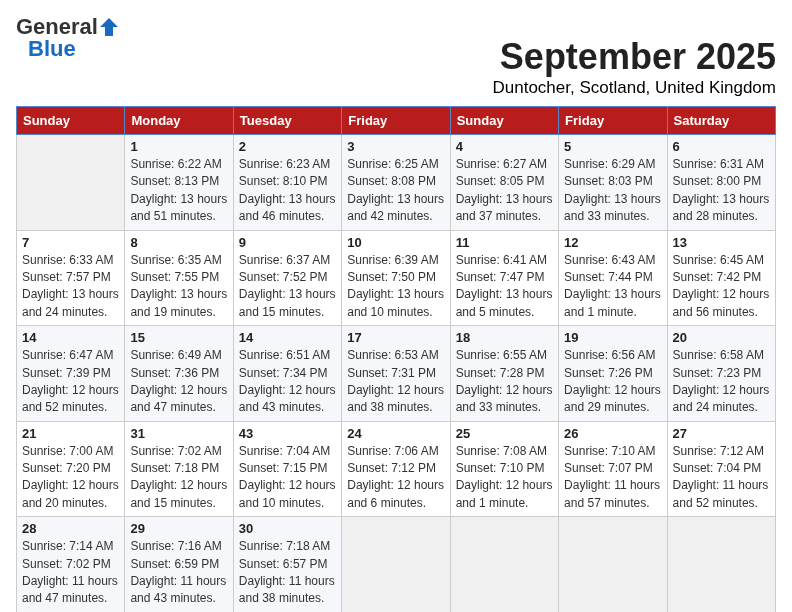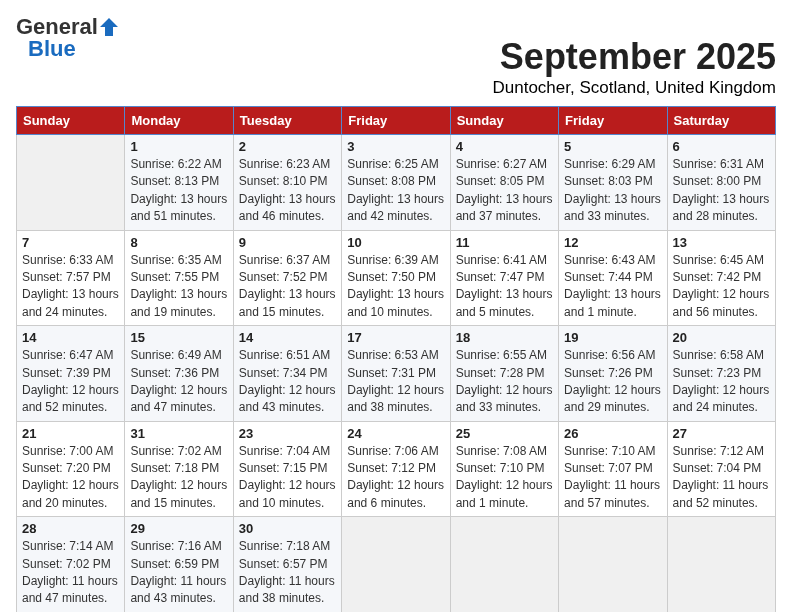--- a/index.html
+++ b/index.html
@@ -206,21 +206,21 @@
       <tr>
         <td>
           <div class="day-num">21</div>
           <div class="day-detail">Sunrise: 7:00 AM<br>Sunset: 7:20 PM<br>Daylight: 12 hours and 20 minutes.</div>
         </td>
         <td>
           <div class="day-num">31</div>
           <div class="day-detail">Sunrise: 7:02 AM<br>Sunset: 7:18 PM<br>Daylight: 12 hours and 15 minutes.</div>
         </td>
         <td>
-          <div class="day-num">23</div>
+          <div class="day-num">43</div>
           <div class="day-detail">Sunrise: 7:04 AM<br>Sunset: 7:15 PM<br>Daylight: 12 hours and 10 minutes.</div>
         </td>
         <td>
           <div class="day-num">24</div>
           <div class="day-detail">Sunrise: 7:06 AM<br>Sunset: 7:12 PM<br>Daylight: 12 hours and 6 minutes.</div>
         </td>
         <td>
           <div class="day-num">25</div>
           <div class="day-detail">Sunrise: 7:08 AM<br>Sunset: 7:10 PM<br>Daylight: 12 hours and 1 minute.</div>
         </td>

